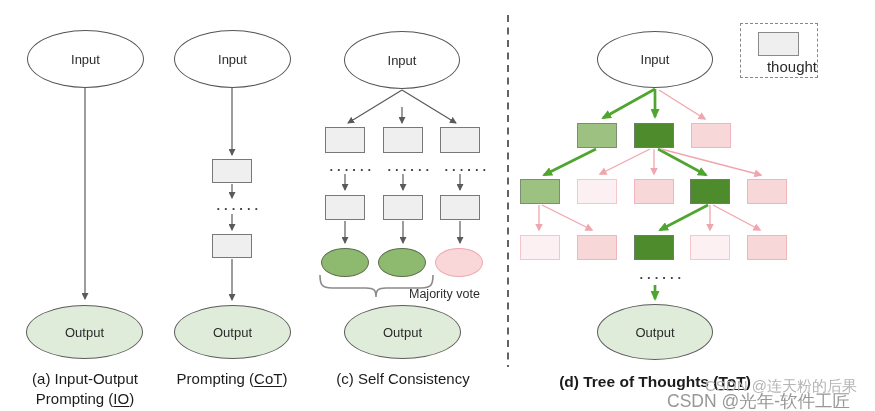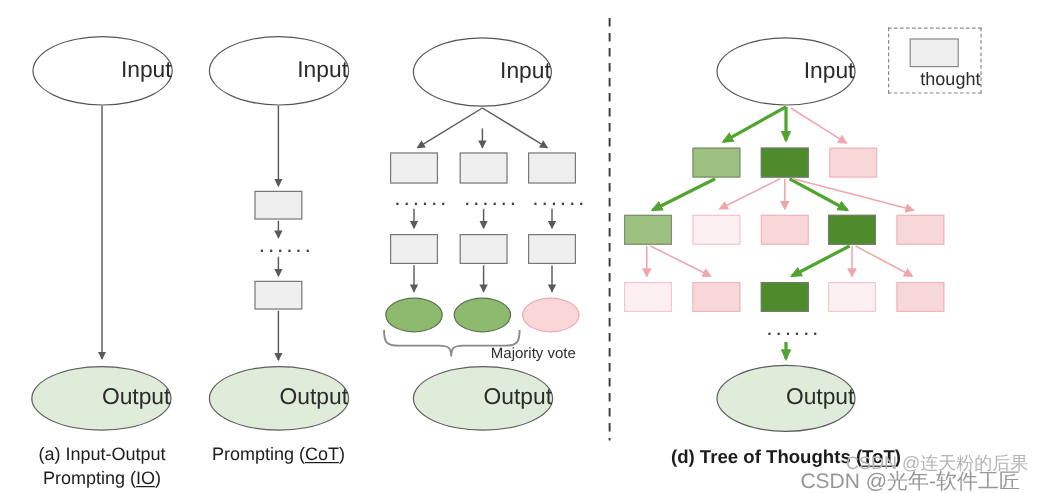--- a/index.html
+++ b/index.html
@@ -12,22 +12,22 @@
   .ln-pink{stroke:var(--arrow-pink,#f0a6ad);stroke-width:1.3;}
   .ln-green{stroke:var(--arrow-green,#4fa52f);stroke-width:2.7;}
   .brace{stroke:#8a8a8a;stroke-width:1.6;fill:none;}
   .divider{stroke:#3c3c3c;stroke-width:1.6;stroke-dasharray:7 5.5;}
   #mk-gray path{fill:var(--arrow-gray,#5a5a5a);}
   #mk-pink path{fill:var(--arrow-pink,#f0a6ad);}
   #mk-green path{fill:var(--arrow-green,#4fa52f);}
 
   .ellipse{
     position:absolute;border:1.5px solid #555;border-radius:50%;
-    display:flex;align-items:center;justify-content:flex-end;
-    font-size:19px;color:#2b2b2b;background:#fff;box-sizing:border-box;
+    display:flex;align-items:center;justify-content:center;
+    font-size:13px;color:#2b2b2b;background:#fff;box-sizing:border-box;
   }
   .ellipse.out{background:var(--output-fill,#dfecd9);border-color:#5c5c5c;}
 
   .gbox{
     position:absolute;width:40px;height:24px;box-sizing:border-box;
     background:var(--box-gray,#efefef);border:1.3px solid #787878;
   }
 
   .tot-row{position:absolute;display:flex;gap:16.75px;}
   .tbox{width:40px;height:25px;box-sizing:border-box;border:1.4px solid #777;}
@@ -179,20 +179,21 @@
         <div class="res-el res-green"></div>
         <div class="res-el res-pink"></div>
       </div>
 
     <div class="mv">Majority vote</div>
 
     <div class="ellipse out" style="left:344px;top:305px;width:117px;height:54px">
       <span>Output</span>
     </div>
     <div class="caption" style="left:327px;top:369px;width:152px">
+      <div>(c) Self Consistency</div>
     </div>
   </div>
 
   <div>
     <div class="ellipse" style="left:597px;top:31px;width:116px;height:57px">
       <span>Input</span>
     </div>
 
     <div class="legend">
       <div class="swatch"></div>

